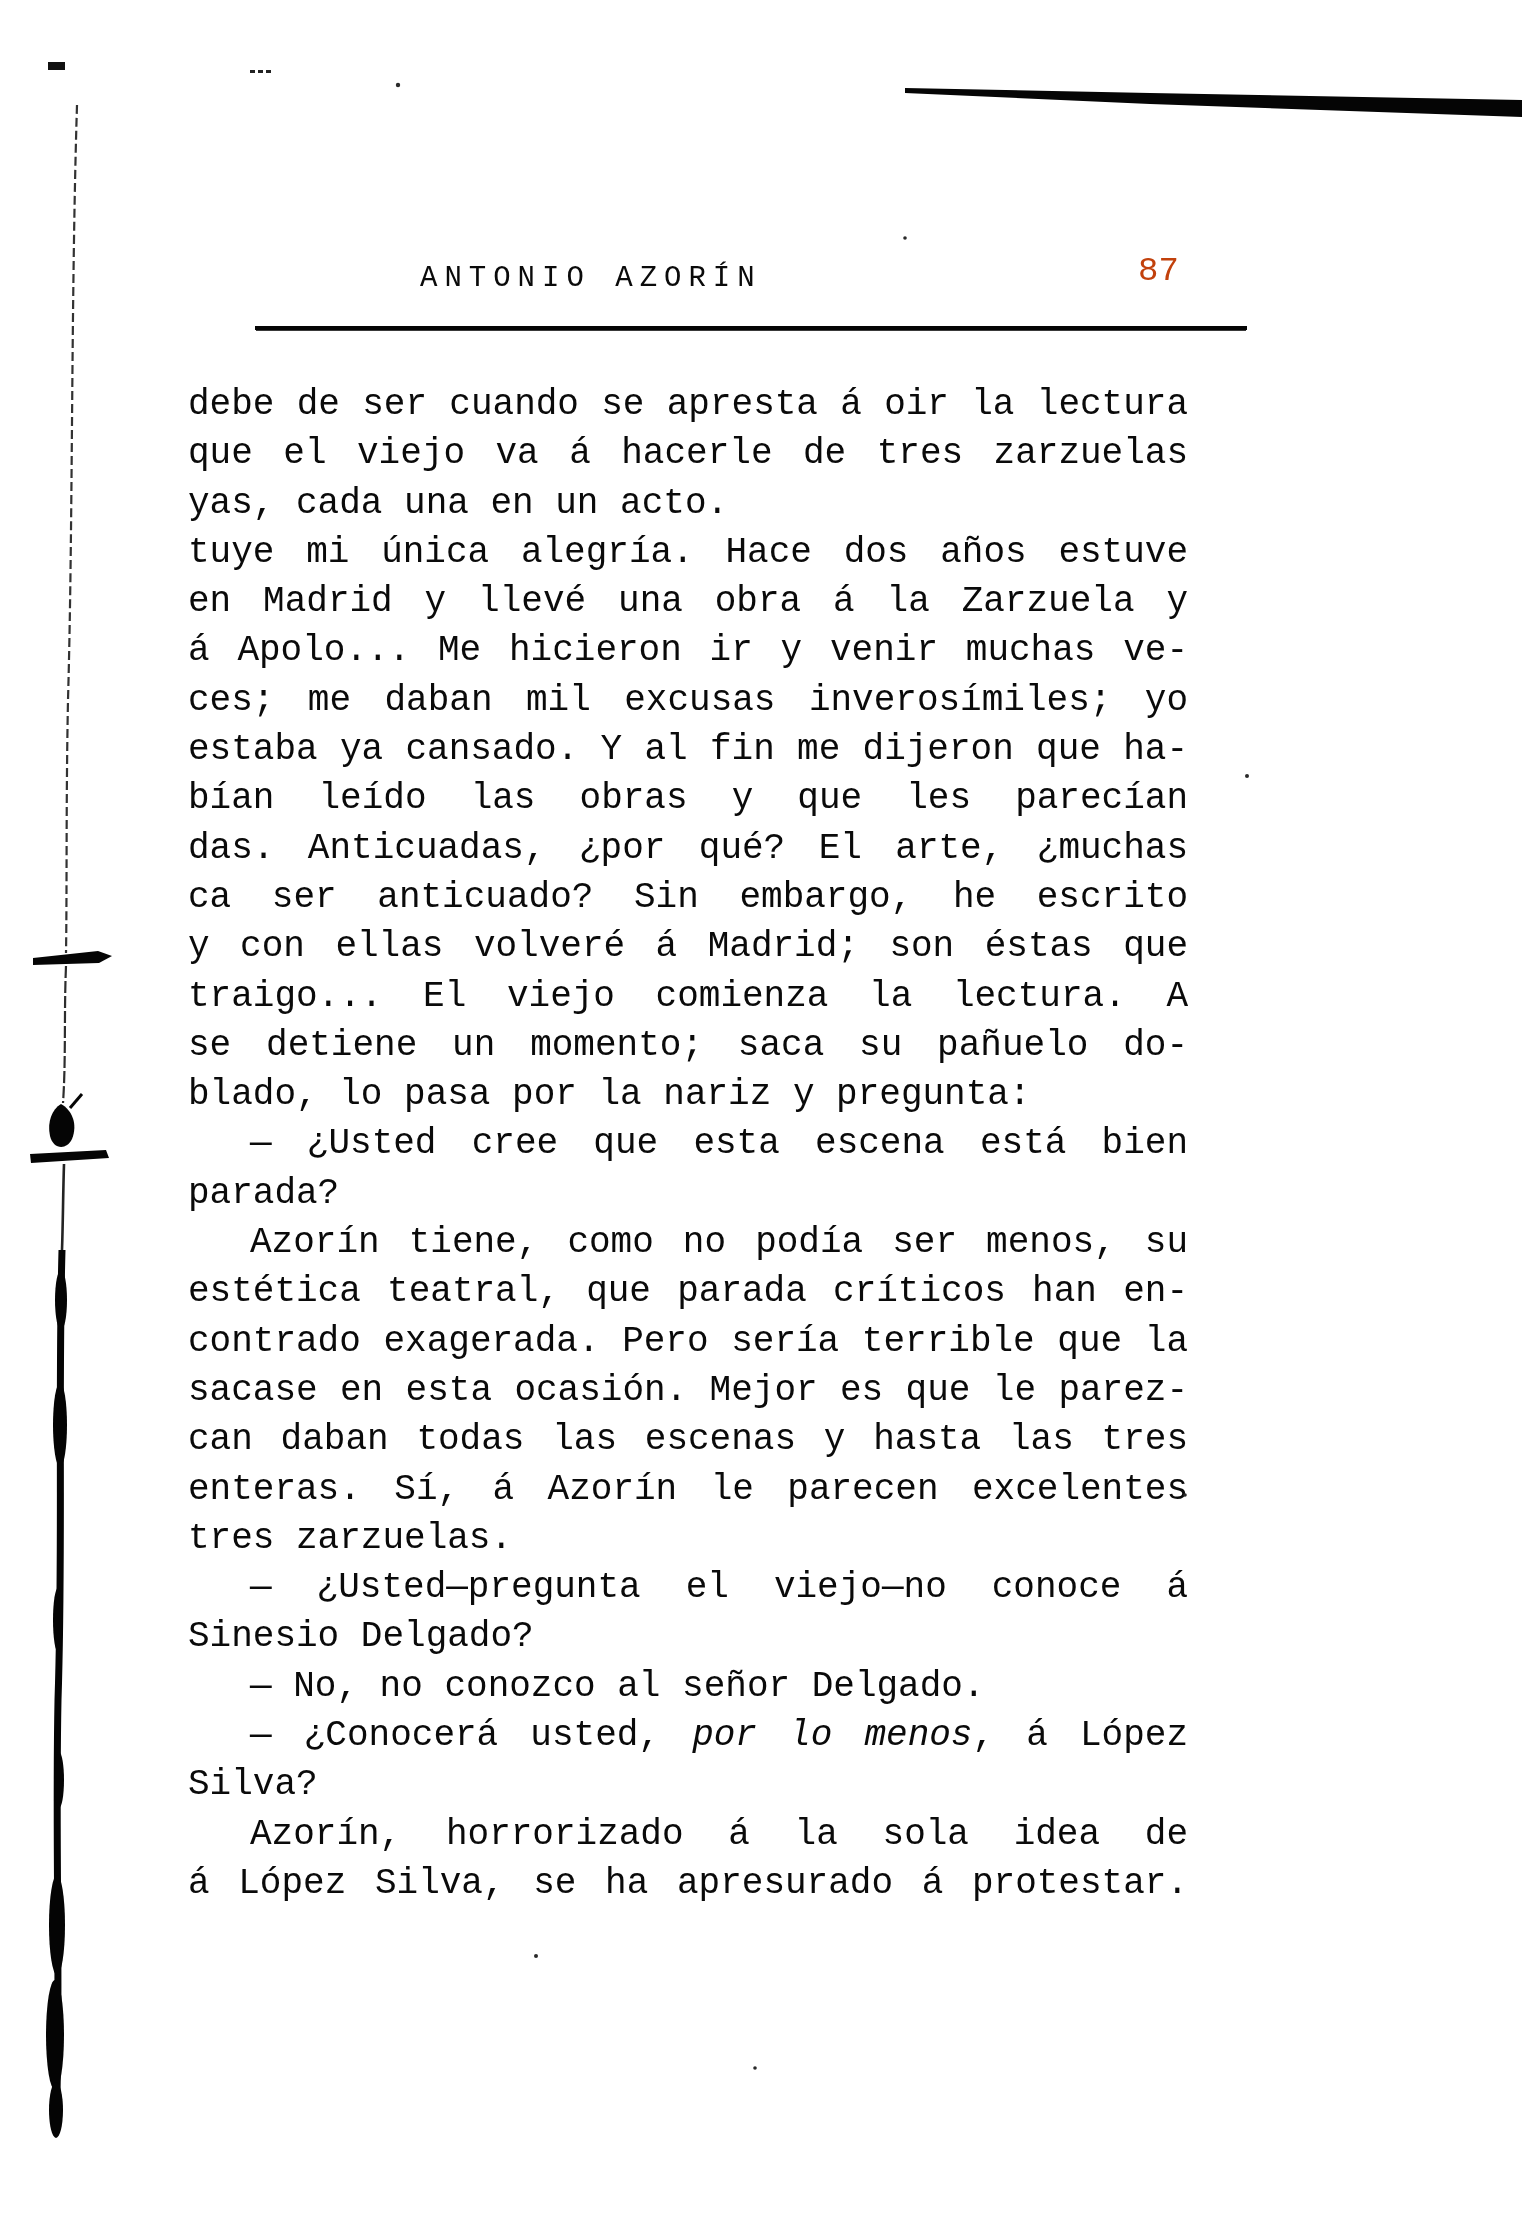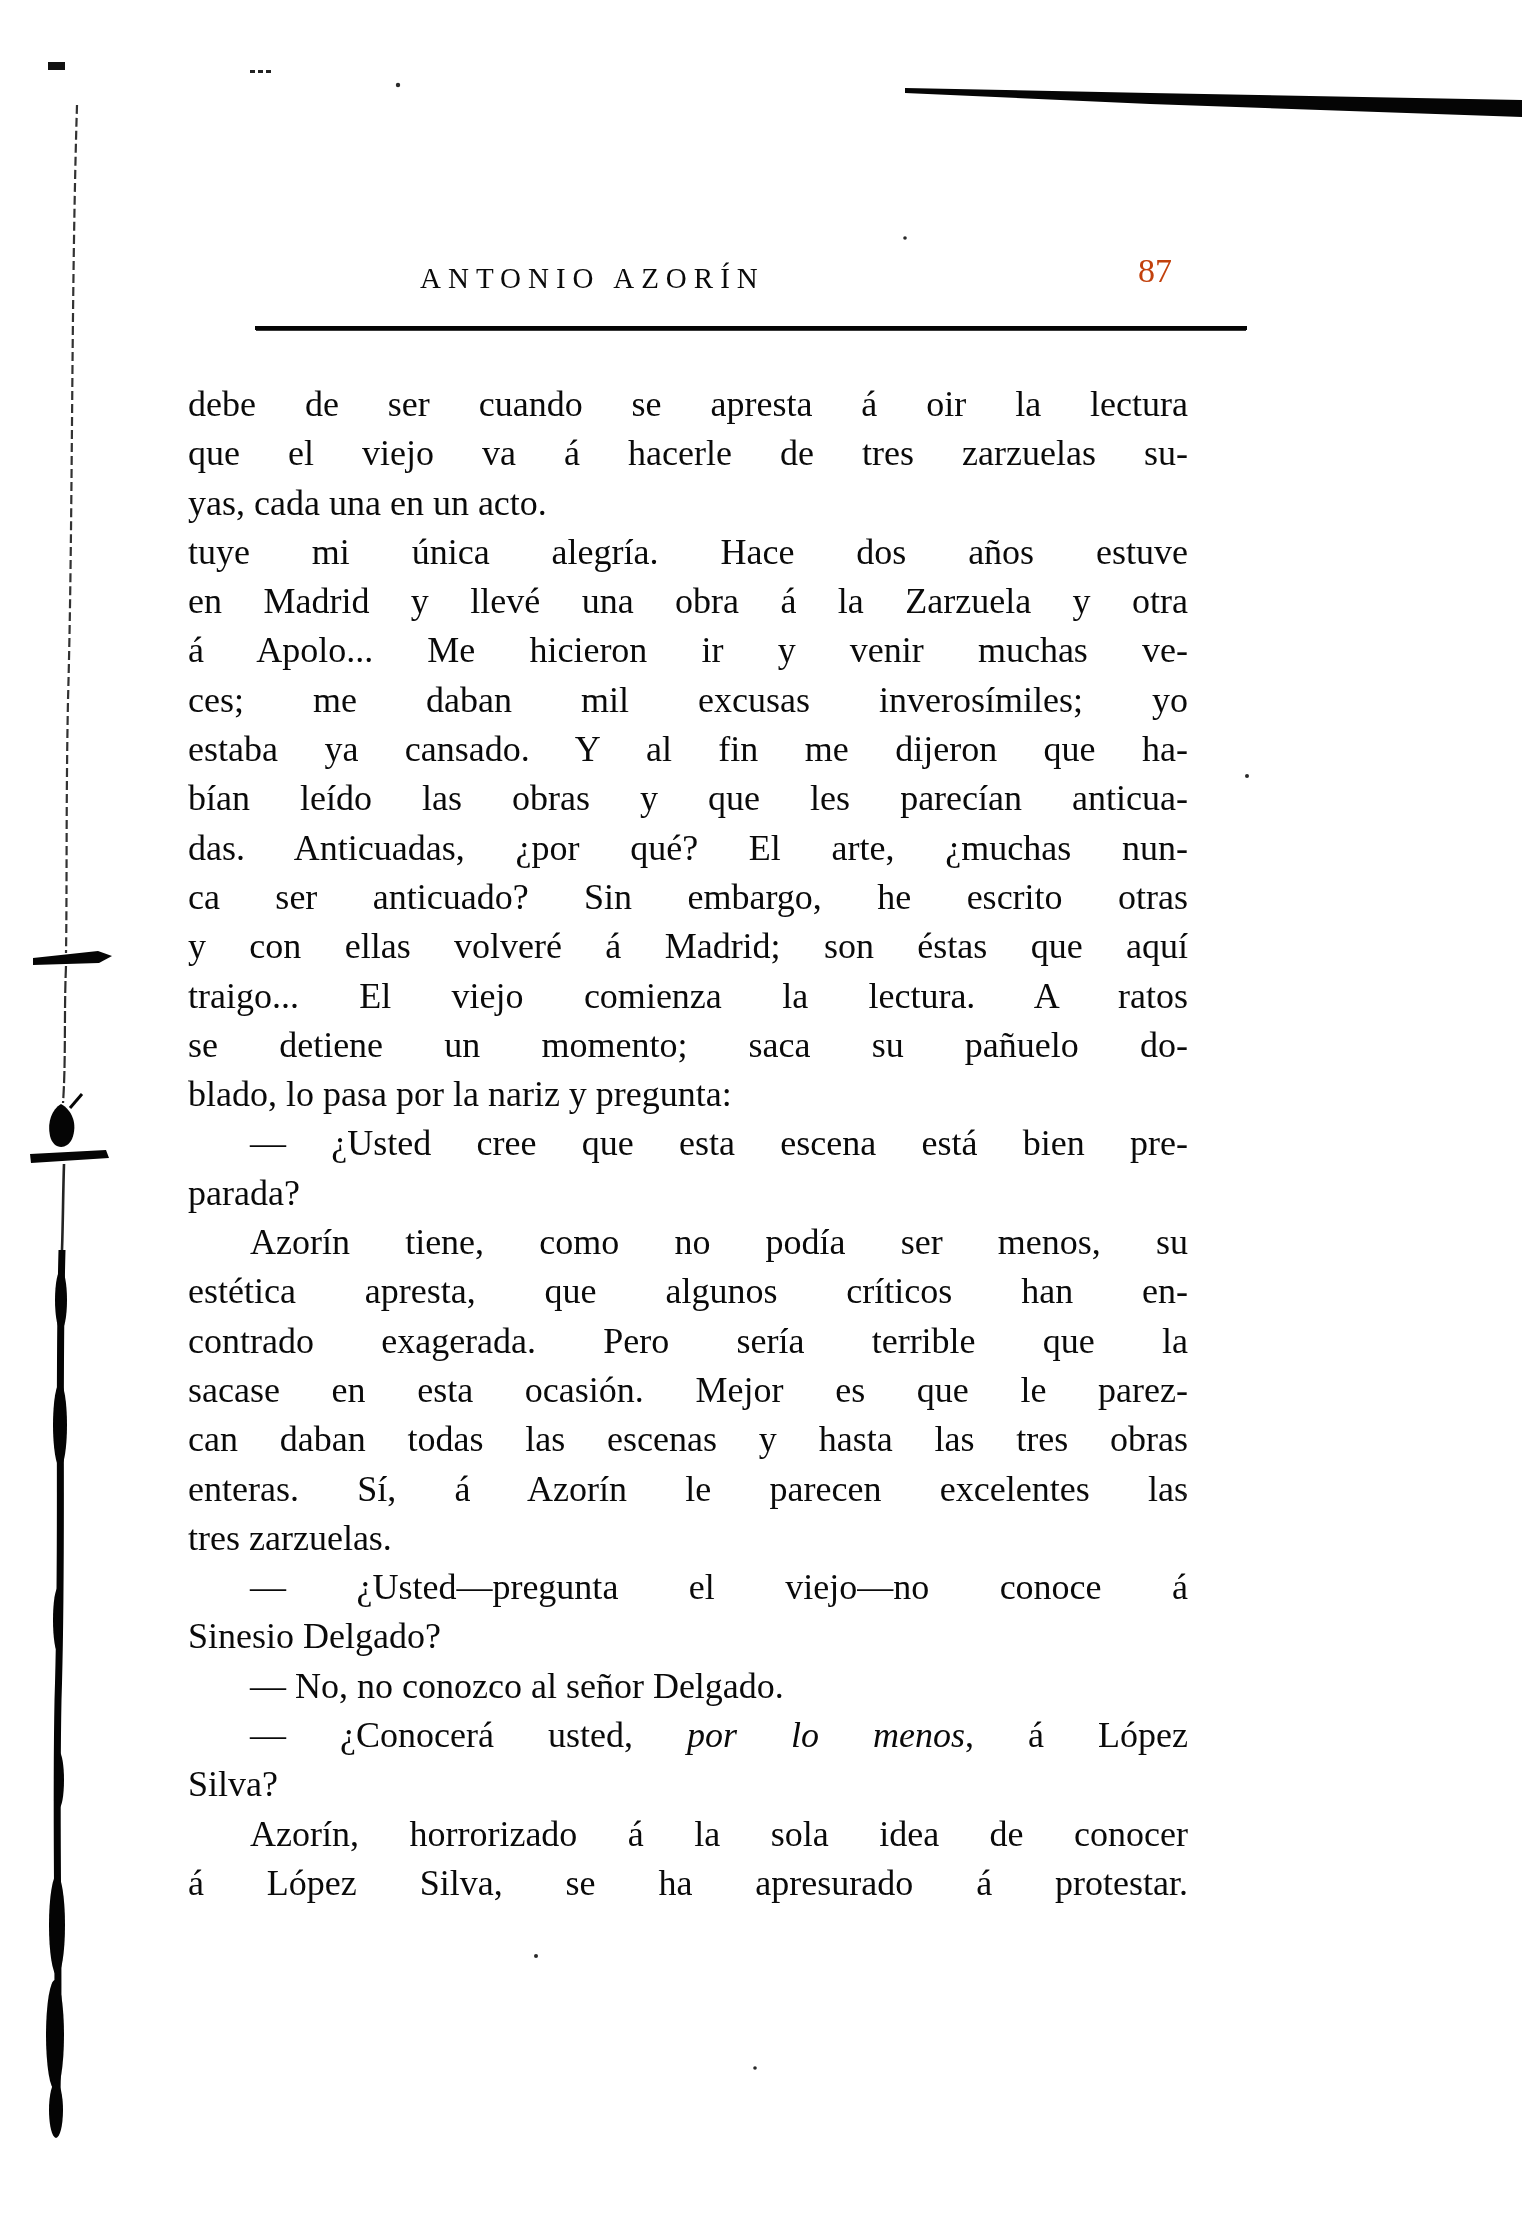--- a/index.html
+++ b/index.html
@@ -2,21 +2,21 @@
 <html><head>
 <meta charset="utf-8">
 <style>
   html, body { margin: 0; padding: 0; background: #e8e8e8; }
   .page {
     position: relative;
     width: 1531px;
     height: 2240px;
     background: #ffffff;
     overflow: hidden;
-    font-family: Liberation Serif, serif;
+    font-family: Liberation Mono, monospace;
     color: #0a0a0a;
   }
   .running-head {
     position: absolute;
     left: 420px;
     top: 262px;
     font-size: 29px;
     letter-spacing: 7px;
     color: #0a0a0a;
     white-space: nowrap;
@@ -82,21 +82,21 @@
     <div class="line">bían leído las obras y que les parecían anticua-</div>
     <div class="line">das. Anticuadas, ¿por qué? El arte, ¿muchas nun-</div>
     <div class="line">ca ser anticuado? Sin embargo, he escrito otras</div>
     <div class="line">y con ellas volveré á Madrid; son éstas que aquí</div>
     <div class="line">traigo... El viejo comienza la lectura. A ratos</div>
     <div class="line">se detiene un momento; saca su pañuelo do-</div>
     <div class="line end">blado, lo pasa por la nariz y pregunta:</div>
     <div class="line indent">— ¿Usted cree que esta escena está bien pre-</div>
     <div class="line end">parada?</div>
     <div class="line indent">Azorín tiene, como no podía ser menos, su</div>
-    <div class="line">estética apresta, que algunos críticos han en-</div>
+    <div class="line">estética teatral, que parada críticos han en-</div>
     <div class="line">contrado exagerada. Pero sería terrible que la</div>
     <div class="line">sacase en esta ocasión. Mejor es que le parez-</div>
     <div class="line">can daban todas las escenas y hasta las tres obras</div>
     <div class="line">enteras. Sí, á Azorín le parecen excelentes las</div>
     <div class="line end">tres zarzuelas.</div>
     <div class="line indent">— ¿Usted—pregunta el viejo—no conoce á</div>
     <div class="line end">Sinesio Delgado?</div>
     <div class="line indent end">— No, no conozco al señor Delgado.</div>
     <div class="line indent">
       <span>— ¿Conocerá usted, </span><span class="it">por lo menos</span><span>, á López</span>

